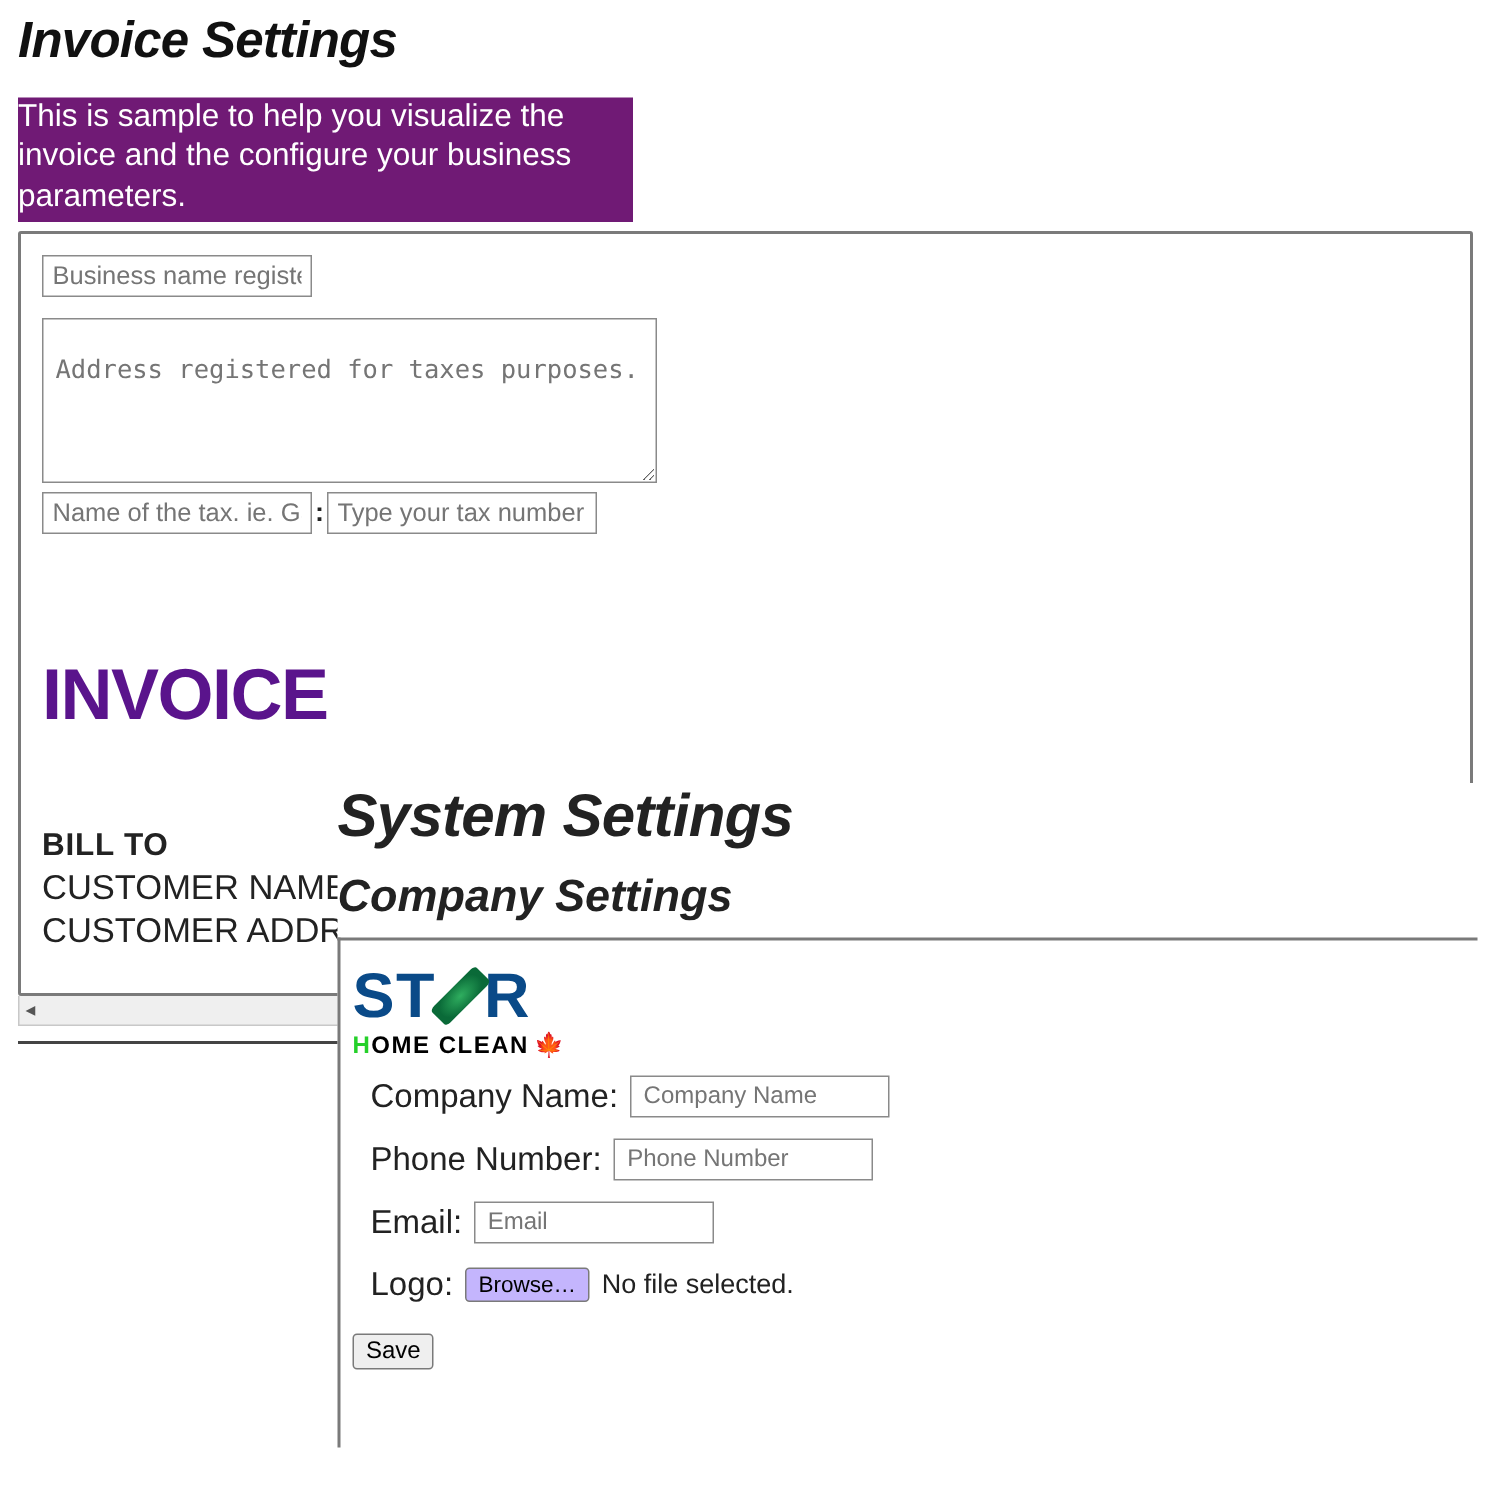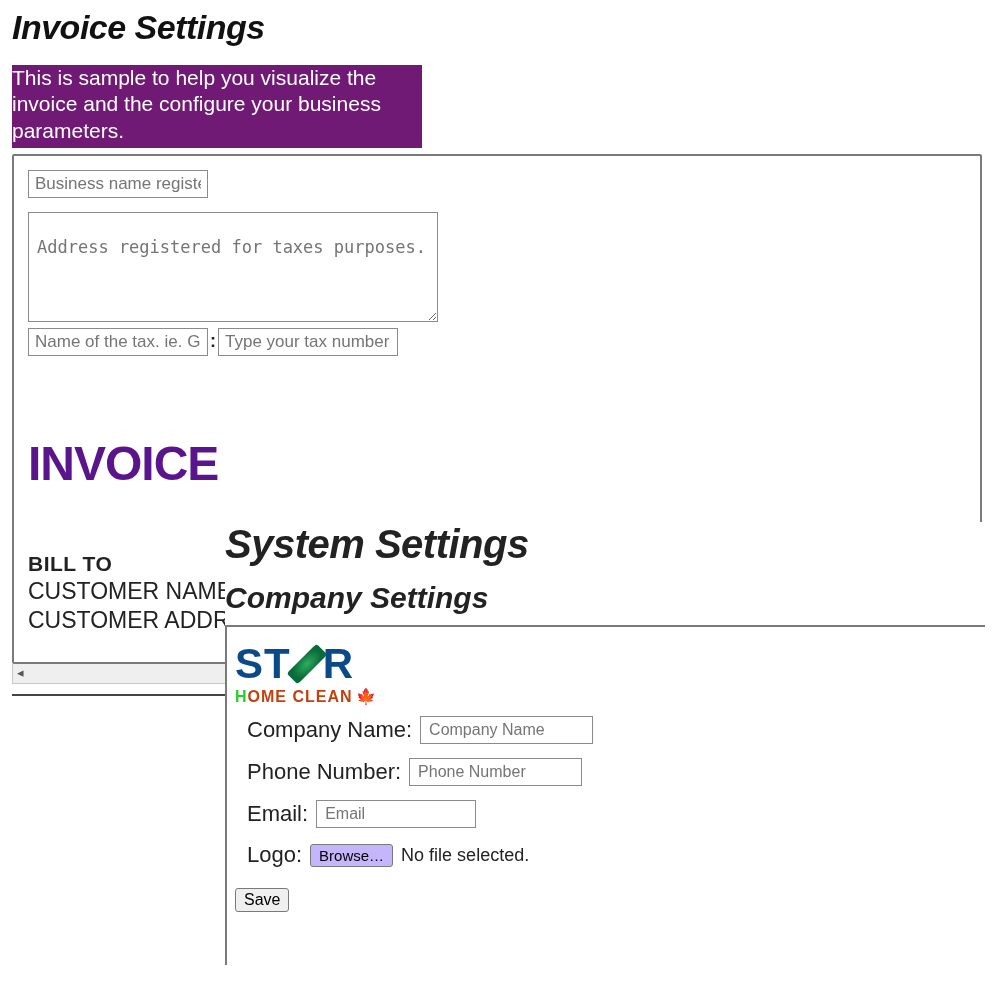--- a/index.html
+++ b/index.html
@@ -164,21 +164,21 @@
     margin: 0 2px;
     display: inline-block;
   }
   .logo-bot {
     font-size: 16px;
     font-weight: 800;
     letter-spacing: 1px;
     margin-top: 2px;
   }
   .logo-bot .h  { color: #25d02a; }
-  .logo-bot .rest { color: #c2410c; }
+  .logo-bot .rest { color: #000000; }
   .leaf { color: #d62323; font-size: 16px; padding-left: 4px;}
 
   .frow {
     display: flex;
     align-items: center;
     gap: 8px;
     margin: 10px 0 14px 12px;
   }
   .frow label {
     font-size: 22px;

